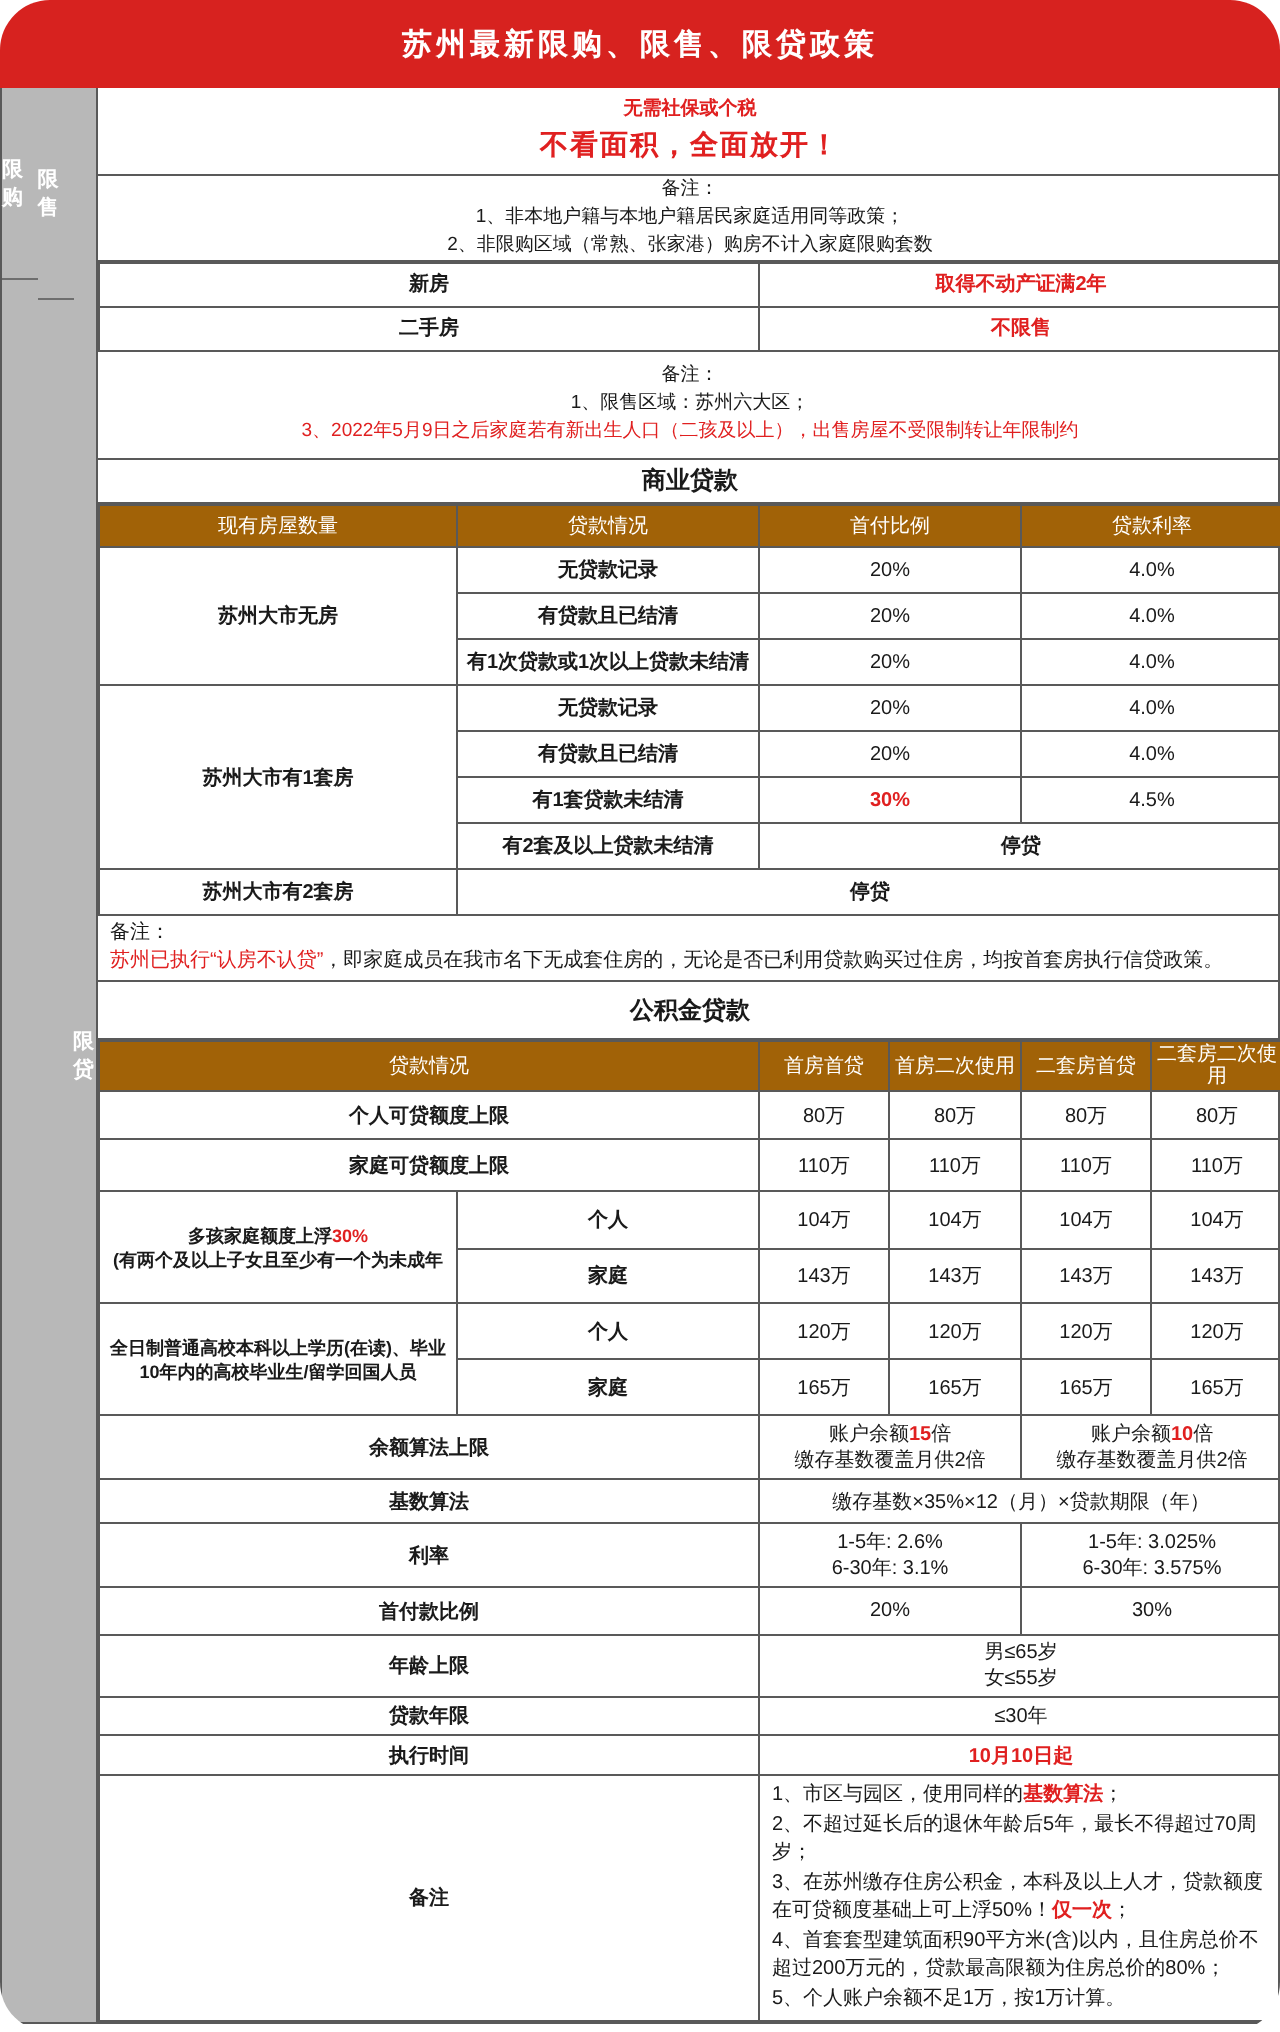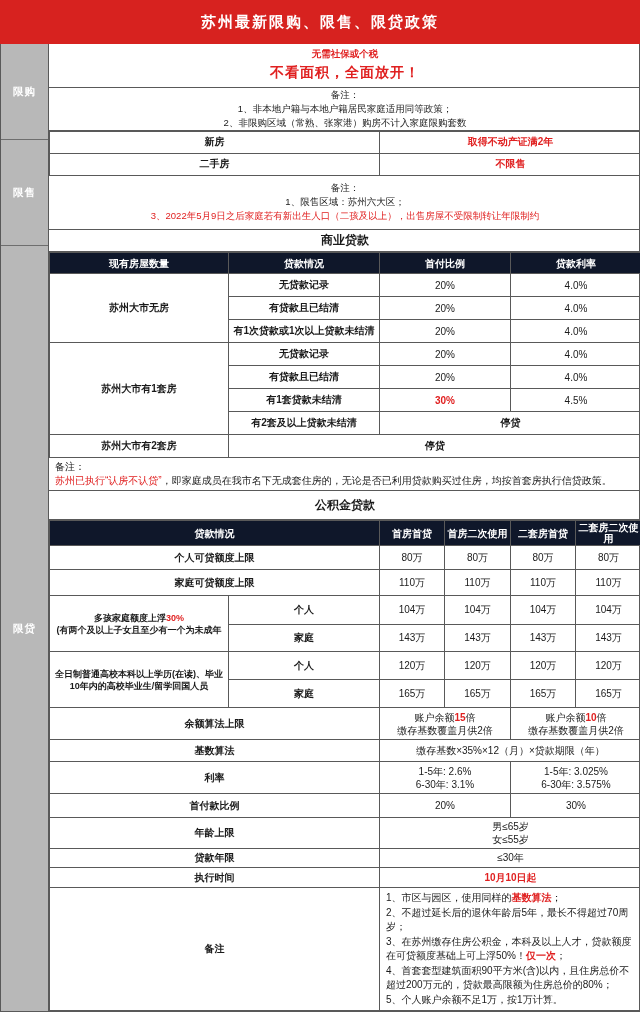--- a/index.html
+++ b/index.html
@@ -1,41 +1,41 @@
 <!DOCTYPE html>
 <html><head>
 <meta charset="utf-8">
 <style>
   html,body{margin:0;padding:0;background:#fff;}
   .page{width:640px;height:1016px;background:#fff;font-family:"Liberation Sans","DejaVu Sans",sans-serif;
-        color:#1a1a1a;position:relative;overflow:hidden;}
+        color:#1a1a1a;position:relative;overflow:hidden;border-radius:25px;}
   .title-bar{height:44px;background:#d7221f;color:#fff;font-weight:bold;font-size:15px;
         display:flex;align-items:center;justify-content:center;letter-spacing:2px;}
   .body{display:flex;height:968px;border-left:1px solid #595959;border-right:1px solid #595959;
         border-bottom:1px solid #595959;box-sizing:border-box;}
-  .sidebar{width:48px;background:#b8b8b8;display:flex;flex-direction:column;flex:none;
+  .sidebar{width:48px;background:#b8b8b8;display:flex;flex-direction:row;flex:none;
         border-right:1px solid #595959;box-sizing:border-box;}
   .side-cell{display:flex;align-items:center;justify-content:center;color:#fff;font-weight:bold;
         font-size:10.5px;letter-spacing:1px;border-bottom:1px solid #6e6e6e;box-sizing:border-box;}
   .side-cell:last-child{border-bottom:none;flex:1;}
   .content{width:592px;display:flex;flex-direction:column;box-sizing:border-box;}
   .block{box-sizing:border-box;border-bottom:1px solid #595959;}
   .xg-main{height:50px;display:flex;flex-direction:column;align-items:center;justify-content:center;gap:3px;}
   .hl-small{color:#e02020;font-weight:bold;font-size:9.5px;}
   .hl-big{color:#e02020;font-weight:bold;font-size:14px;letter-spacing:1px;}
   .notes-c{display:flex;flex-direction:column;align-items:center;justify-content:center;
         font-size:9.5px;line-height:14px;}
   .xg-notes{height:46px;}
   .xs-notes{height:62px;}
   table{border-collapse:collapse;table-layout:fixed;width:592px;}
   td{border:1px solid #595959;font-size:10px;text-align:center;vertical-align:middle;
      padding:1px 2px;box-sizing:border-box;overflow:hidden;}
   td.lbl{font-weight:bold;}
   td.val{font-weight:normal;}
-  .hcell{background:#0f172a;color:#fff;font-weight:bold;line-height:11px;}
+  .hcell{background:#a16207;color:#fff;font-weight:normal;line-height:11px;}
   .red{color:#e02020;}
   .redb{color:#e02020;font-weight:bold;}
   .sec-heading{display:flex;align-items:center;justify-content:center;font-weight:bold;font-size:12px;}
   .comm-heading{height:26px;}
   .fund-heading{height:33px;text-align:right;}
   .comm-notes{height:33px;font-size:10px;line-height:14px;text-align:left;padding:2px 6px;}
   .small-lbl{font-size:9px;line-height:12px;}
   .two-line{line-height:13px;}
   td.fund-notes{text-align:left;padding:3px 6px;font-size:10px;line-height:14.5px;vertical-align:middle;}
   .xs-val{font-weight:bold;margin-top:36px;}

